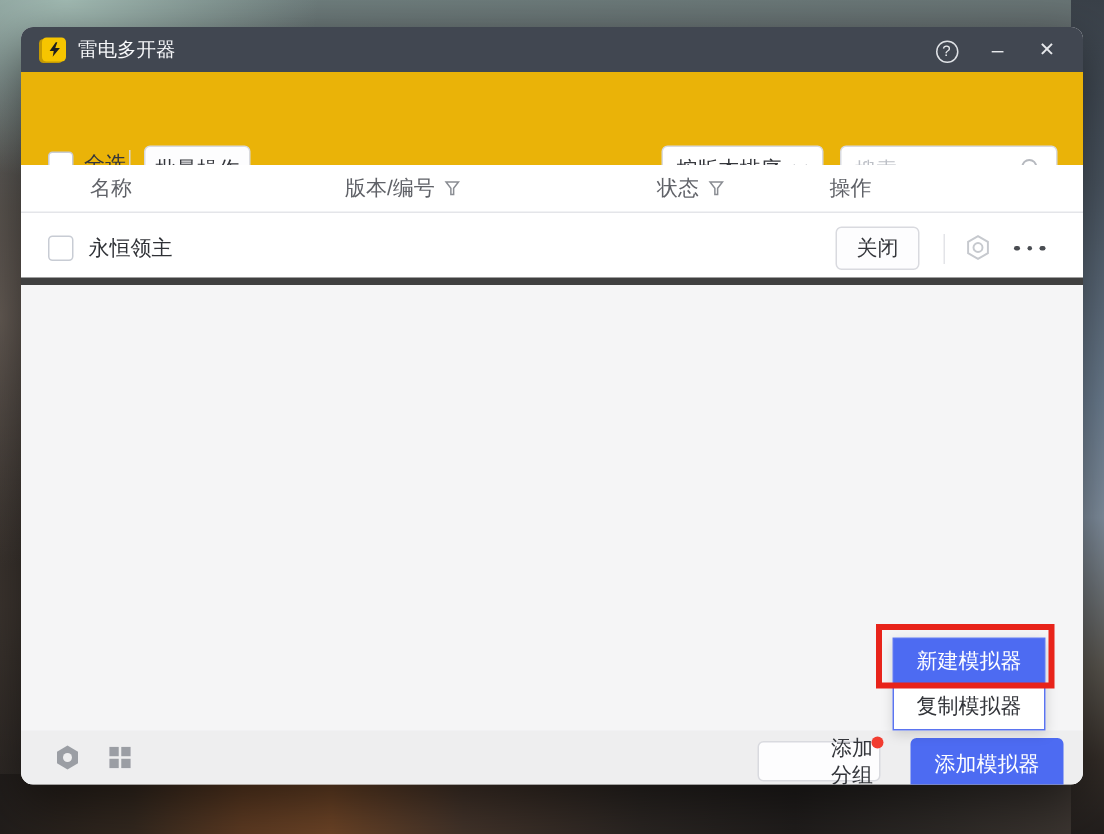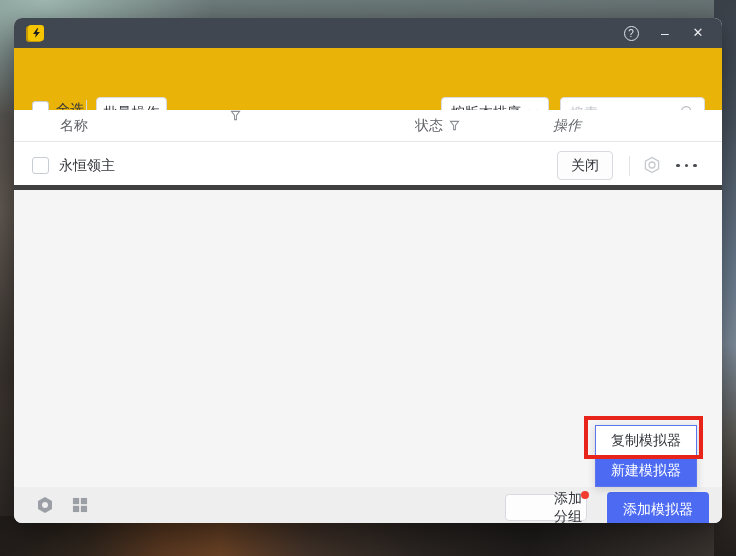--- a/index.html
+++ b/index.html
@@ -53,21 +53,21 @@
   .sort-select .txt { font-size:14px; color:#34363b; flex:1; }
   .search-box { position:absolute; left:546px; top:49px; width:145px; height:31px; background:#fff;
     border:1px solid #d9dadf; border-radius:4px; display:flex; align-items:center; padding:0 9px; }
   .search-box input { border:none; outline:none; flex:1; font-size:14px; color:#34363b; min-width:0;
     font-family:inherit; background:transparent; }
   .search-box input::placeholder { color:#bcbfc6; }
 
   
   .thead { position:absolute; left:0; top:92px; width:100%; height:32px; background:#fff; border-bottom:1px solid #e4e5e9;padding-left:46px; }
   .th { position:absolute; top:0; line-height:31px; font-size:14px; color:#606268; display:flex; align-items:center; gap:6px; }
-  .th-name { left:46px; } .th-version { left:216px; } .th-status { left:401px; } .th-action { left:539px;font-style:italic; }
+  .th-name { left:46px; } .th-version { left:216px; } .th-status { left:424px; } .th-action { left:539px; }
 
   
   .trow { position:absolute; left:0; top:124px; width:100%; height:48px; background:#fff; border-bottom:5px solid #404040; }
   .cb-row { left:18px; top:15px; position:absolute; }
   .cell { position:absolute; top:0; line-height:47px; font-size:14px; color:#2f3136; }
   .cell-name { left:45px; }
   .cell-version { left:215px; }
   .cell-version .emuid { margin-left:14px; }
   .cell-status { left:401px; color:#7280ee; }
   .btn-close-emu { position:absolute; left:543px; top:9px; width:56px; height:29px;font-family:Liberation Serif, serif; }
@@ -105,20 +105,21 @@
   <div class="desktop"></div>
 
   <div class="window">
 
     <div class="titlebar">
       <div class="logo">
         <svg width="11" height="12" viewBox="0 0 16 16">
           <polygon points="9,1 3,9.5 7,9.5 6,15 13,6.5 8.5,6.5 10.5,1" fill="#1f1f1f"></polygon>
         </svg>
       </div>
+      <span class="win-title">雷电多开器</span>
       <div class="tb-btn tb-help"><span>?</span></div>
       <div class="tb-btn tb-min">–</div>
       <div class="tb-btn tb-close">✕</div>
     </div>
 
     <div class="toolbar">
       <div class="checkbox cb-toolbar"></div>
       <span class="lbl-select-all">全选</span>
       <div class="tb-divider"></div>
       <div class="btn btn-batch">批量操作</div>
@@ -135,20 +136,21 @@
         <svg width="15" height="15" viewBox="0 0 15 15">
           <circle cx="6.2" cy="6.2" r="4.6" fill="none" stroke="#b6b9bf" stroke-width="1.3"></circle>
           <line x1="9.7" y1="9.7" x2="13.2" y2="13.2" stroke="#b6b9bf" stroke-width="1.3"></line>
         </svg>
       </div>
     </div>
 
     <div class="thead">
       <span class="th th-name">名称</span>
       <span class="th th-version">
+        <span>版本/编号</span>
         <svg width="11" height="11" viewBox="0 0 12 12">
           <path d="M1.5 1.5 H10.5 L7 6 V10.5 H5 V6 Z" fill="none" stroke="#8a8d93" stroke-width="1.1"></path>
         </svg>
       </span>
       <span class="th th-status">
         <span>状态</span>
         <svg width="11" height="11" viewBox="0 0 12 12">
           <path d="M1.5 1.5 H10.5 L7 6 V10.5 H5 V6 Z" fill="none" stroke="#8a8d93" stroke-width="1.1"></path>
         </svg>
       </span>
@@ -185,20 +187,20 @@
         <rect x="9.4" y="9.4" width="6.6" height="6.6" fill="#9b9ea4"></rect>
       </svg>
       <div class="btn btn-add-group">
         <span>添加分组</span>
         <span class="badge-dot"></span>
       </div>
       <div class="btn-add-emu">添加模拟器</div>
     </div>
 
     <div class="ctx-menu">
+      <div class="ctx-item active">新建模拟器</div>
       <div class="ctx-item">复制模拟器</div>
-      <div class="ctx-item active">新建模拟器</div>
     </div>
 
     <div class="annotation"></div>
 
   </div>
 </div>
 
 </body></html>

